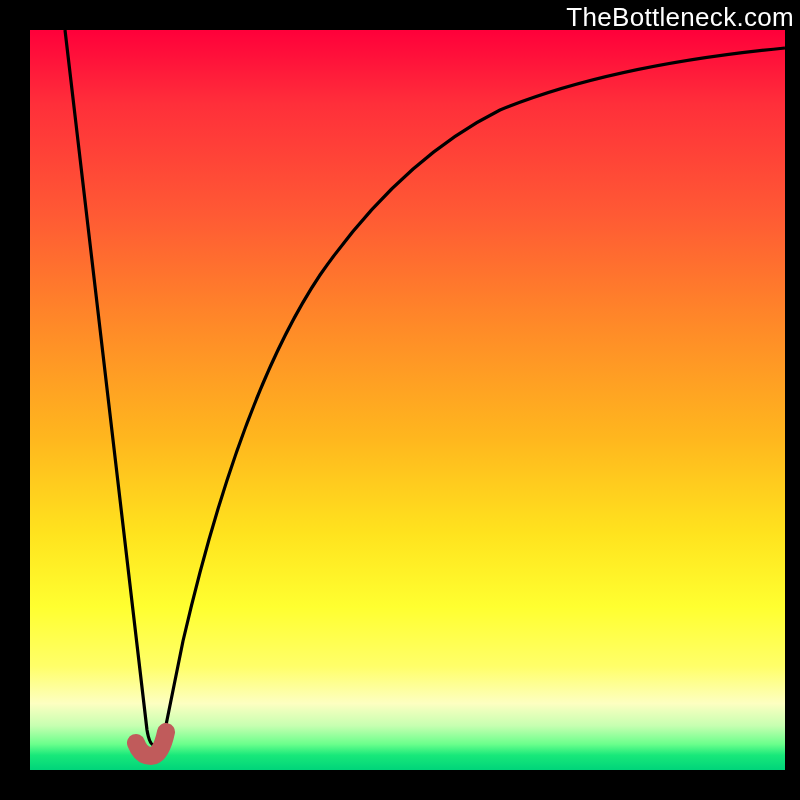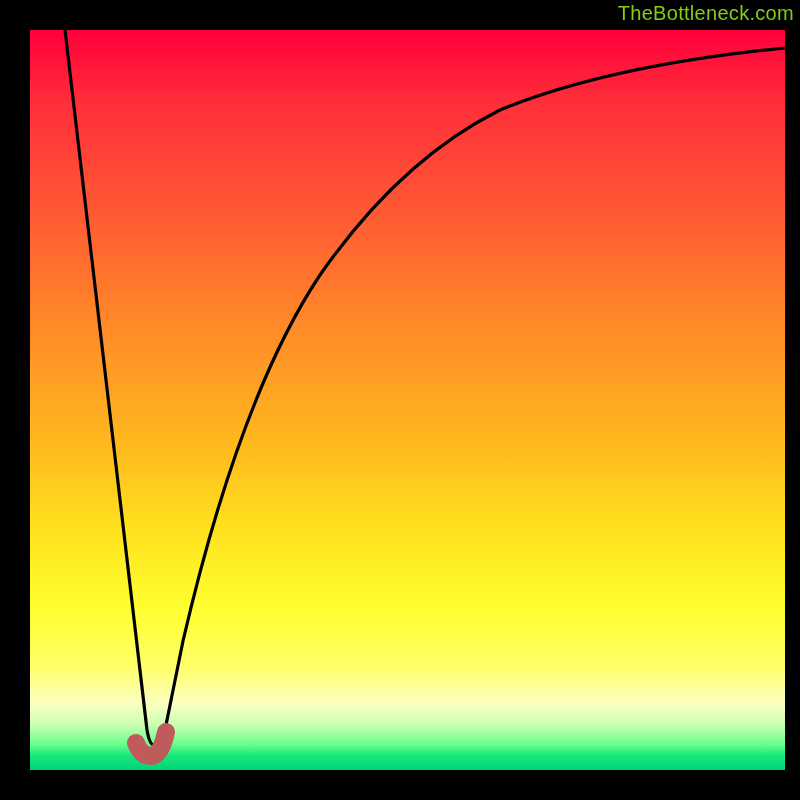--- a/index.html
+++ b/index.html
@@ -9,22 +9,22 @@
     height: 800px;
     background: #000;
     position: relative;
     font-family: Arial, Helvetica, sans-serif;
     overflow: hidden;
   }
   .watermark {
     position: absolute;
     top: 2px;
     right: 6px;
-    color: #84cc16;
-    font-size: 20px;
+    color: #ffffff;
+    font-size: 26px;
     font-weight: 500;
     letter-spacing: 0.3px;
     z-index: 10;
   }
   .plot-area {
     position: absolute;
     left: 30px;
     top: 30px;
     width: 755px;
     height: 740px;

